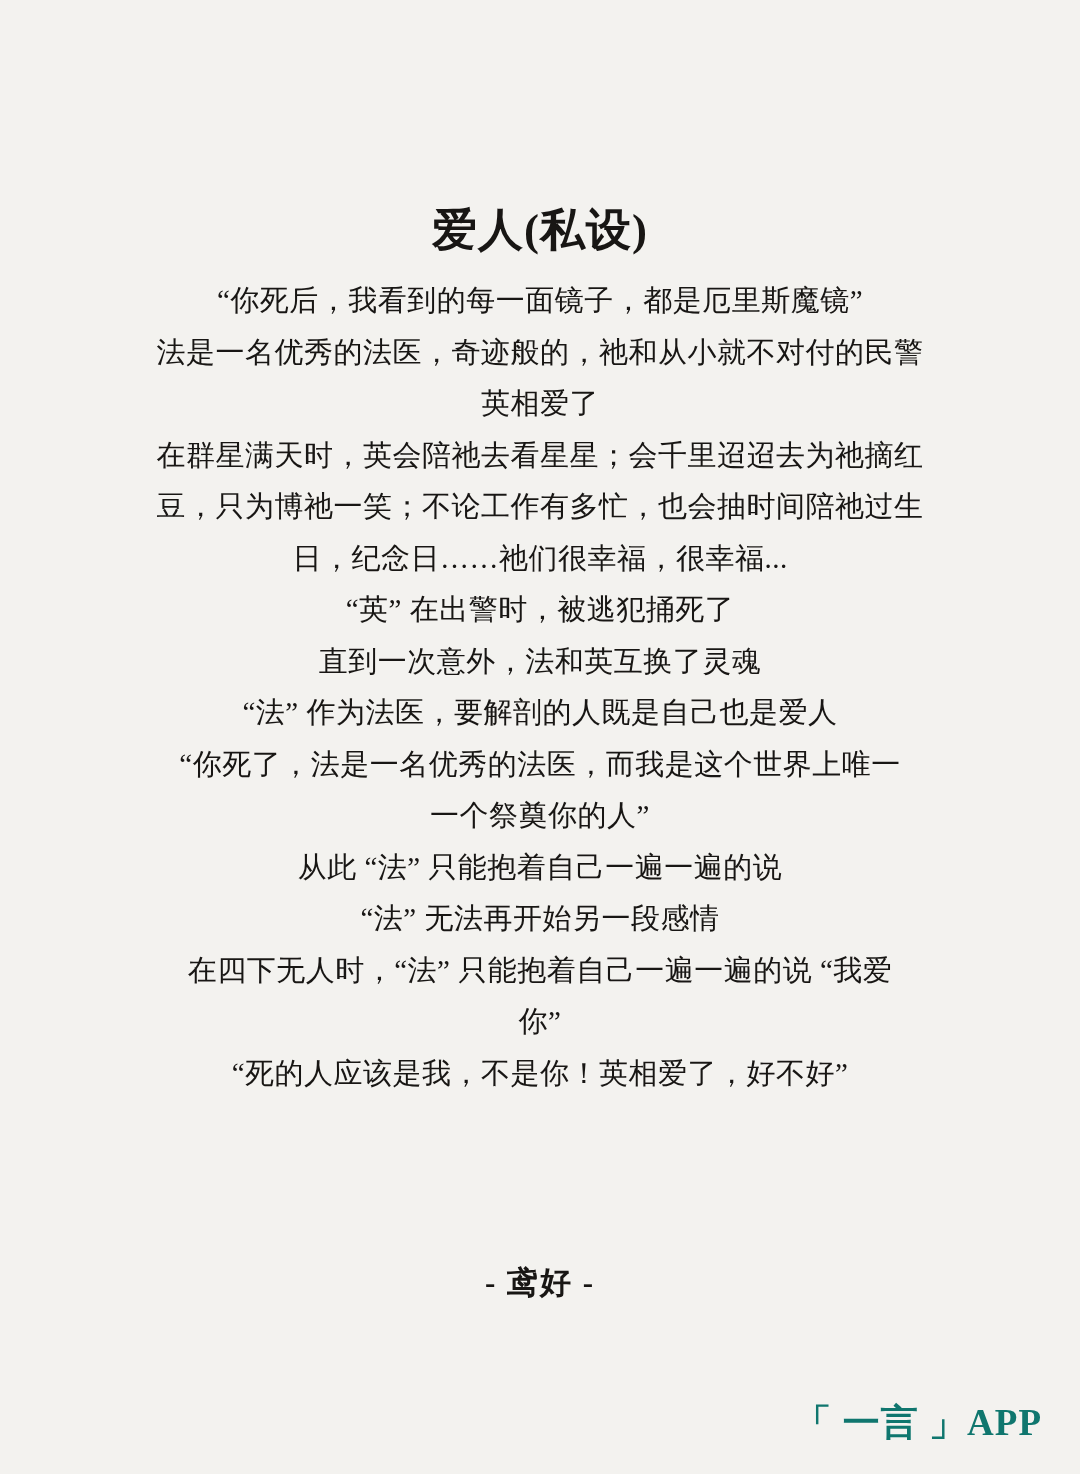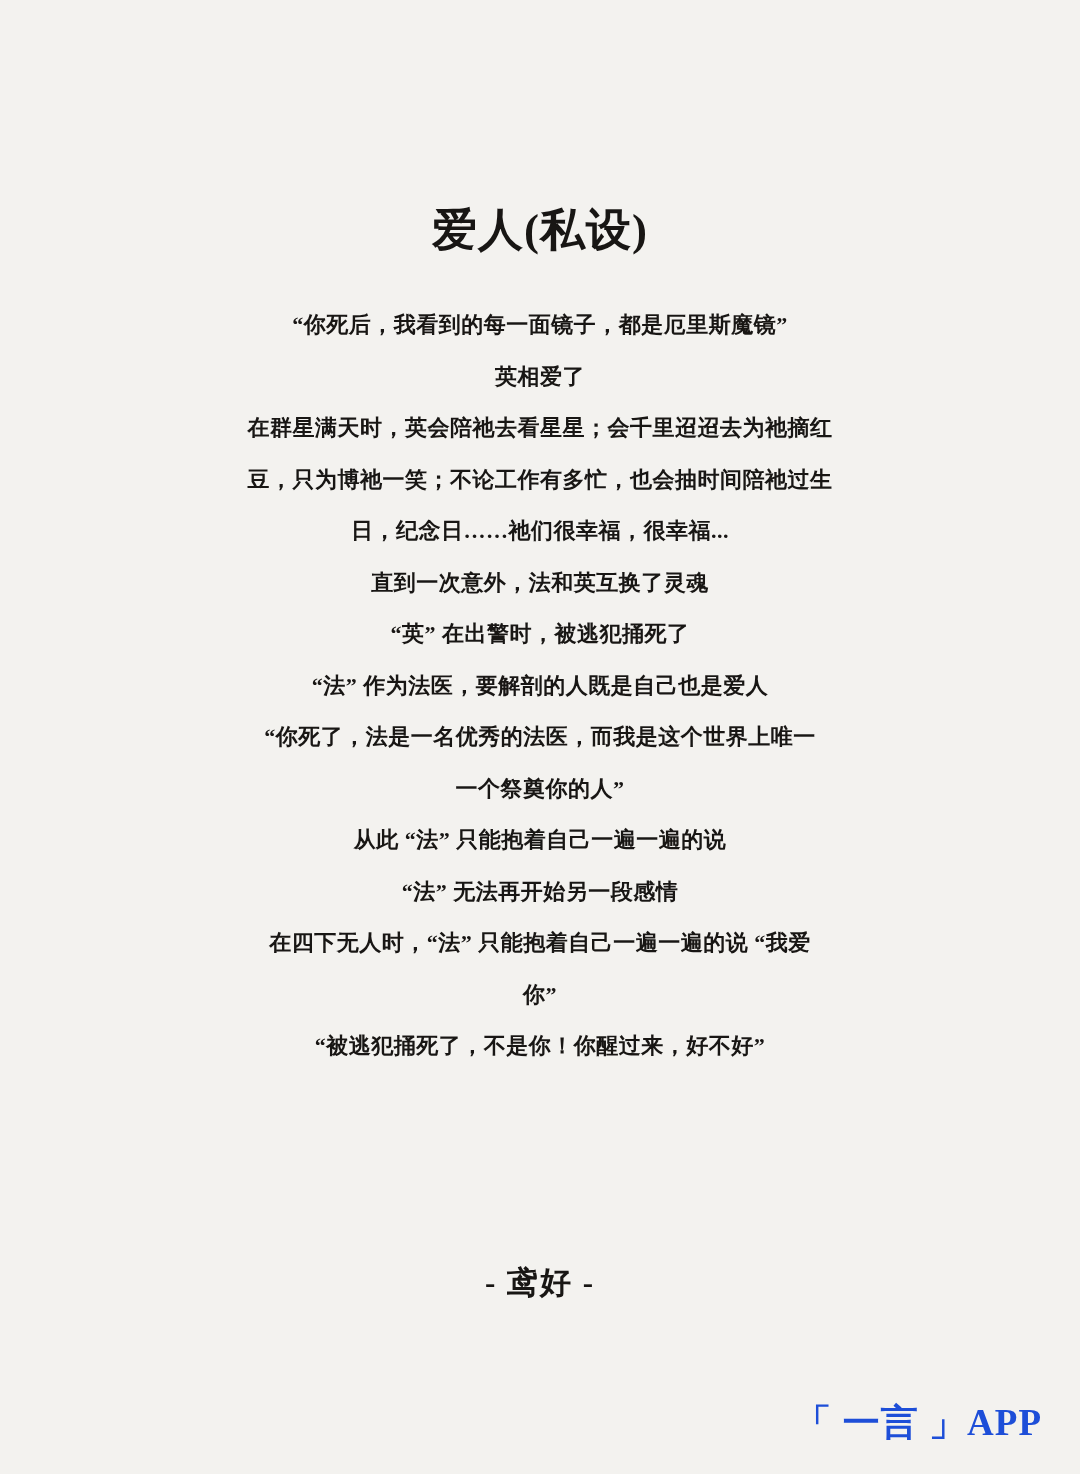--- a/index.html
+++ b/index.html
@@ -23,27 +23,27 @@
     left: 0;
     width: 100%;
     text-align: center;
     font-size: 45px;
     font-weight: 700;
     letter-spacing: 1px;
     margin: 0;
   }
   .content {
     position: absolute;
-    top: 299px;
+    top: 275px;
     left: 135px;
     width: 810px;
     text-align: center;
-    font-size: 22px;
+    font-size: 29px;
     line-height: 51.5px;
-    font-weight: 700;
+    font-weight: 400;
     letter-spacing: 0.5px;
   }
   .content .line {
     white-space: nowrap;
   }
   .attribution {
     position: absolute;
     top: 1262px;
     left: 0;
     width: 100%;
@@ -52,46 +52,47 @@
     font-weight: 700;
     letter-spacing: 2px;
     font-family: Liberation Serif, serif;
   }
   .footer-brand {
     position: absolute;
     right: 38px;
     bottom: 26px;
     font-size: 37px;
     font-weight: 600;
-    color: #1d4ed8;
+    color: #0f766e;
     letter-spacing: 1px;
   }
 </style>
 </head>
 <body>
 
 <div class="page">
 
   <h1 class="title">爱人(私设)</h1>
 
   <div class="content">
     <div class="line">“你死后，我看到的每一面镜子，都是厄里斯魔镜”</div>
+    <div class="line">法是一名优秀的法医，奇迹般的，祂和从小就不对付的民警</div>
     <div class="line">英相爱了</div>
     <div class="line">在群星满天时，英会陪祂去看星星；会千里迢迢去为祂摘红</div>
     <div class="line">豆，只为博祂一笑；不论工作有多忙，也会抽时间陪祂过生</div>
     <div class="line">日，纪念日……祂们很幸福，很幸福...</div>
+    <div class="line">“英” 在出警时，被逃犯捅死了</div>
     <div class="line">直到一次意外，法和英互换了灵魂</div>
-    <div class="line">“英” 在出警时，被逃犯捅死了</div>
     <div class="line">“法” 作为法医，要解剖的人既是自己也是爱人</div>
     <div class="line">“你死了，法是一名优秀的法医，而我是这个世界上唯一</div>
     <div class="line">一个祭奠你的人”</div>
     <div class="line">从此 “法” 只能抱着自己一遍一遍的说</div>
     <div class="line">“法” 无法再开始另一段感情</div>
     <div class="line">在四下无人时，“法” 只能抱着自己一遍一遍的说 “我爱</div>
     <div class="line">你”</div>
-    <div class="line">“被逃犯捅死了，不是你！你醒过来，好不好”</div>
+    <div class="line">“死的人应该是我，不是你！英相爱了，好不好”</div>
   </div>
 
   <div class="attribution">- 鸢好 -</div>
 
   <div class="footer-brand">「 一言 」APP</div>
 
 </div>
 
 </body></html>

